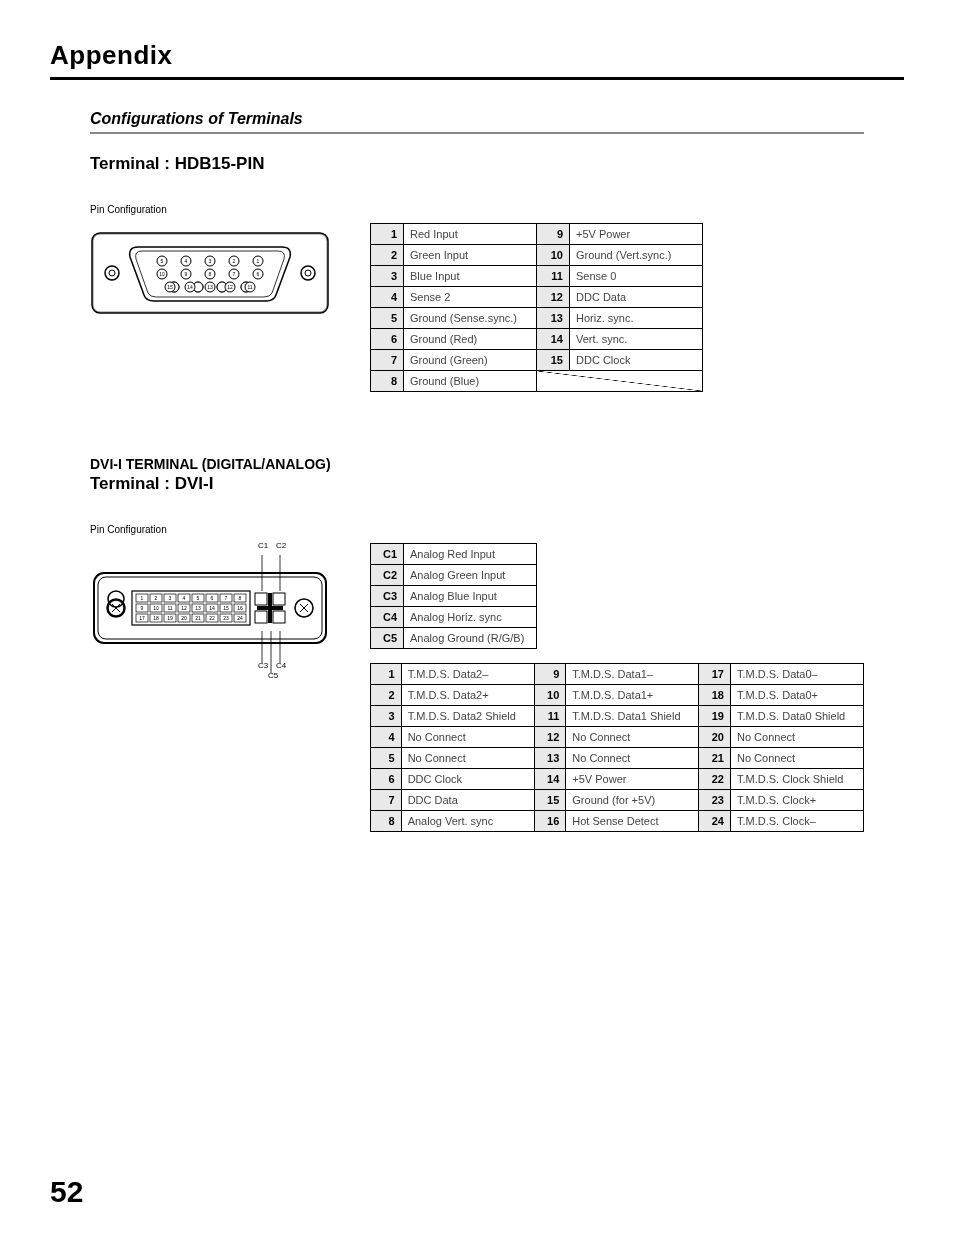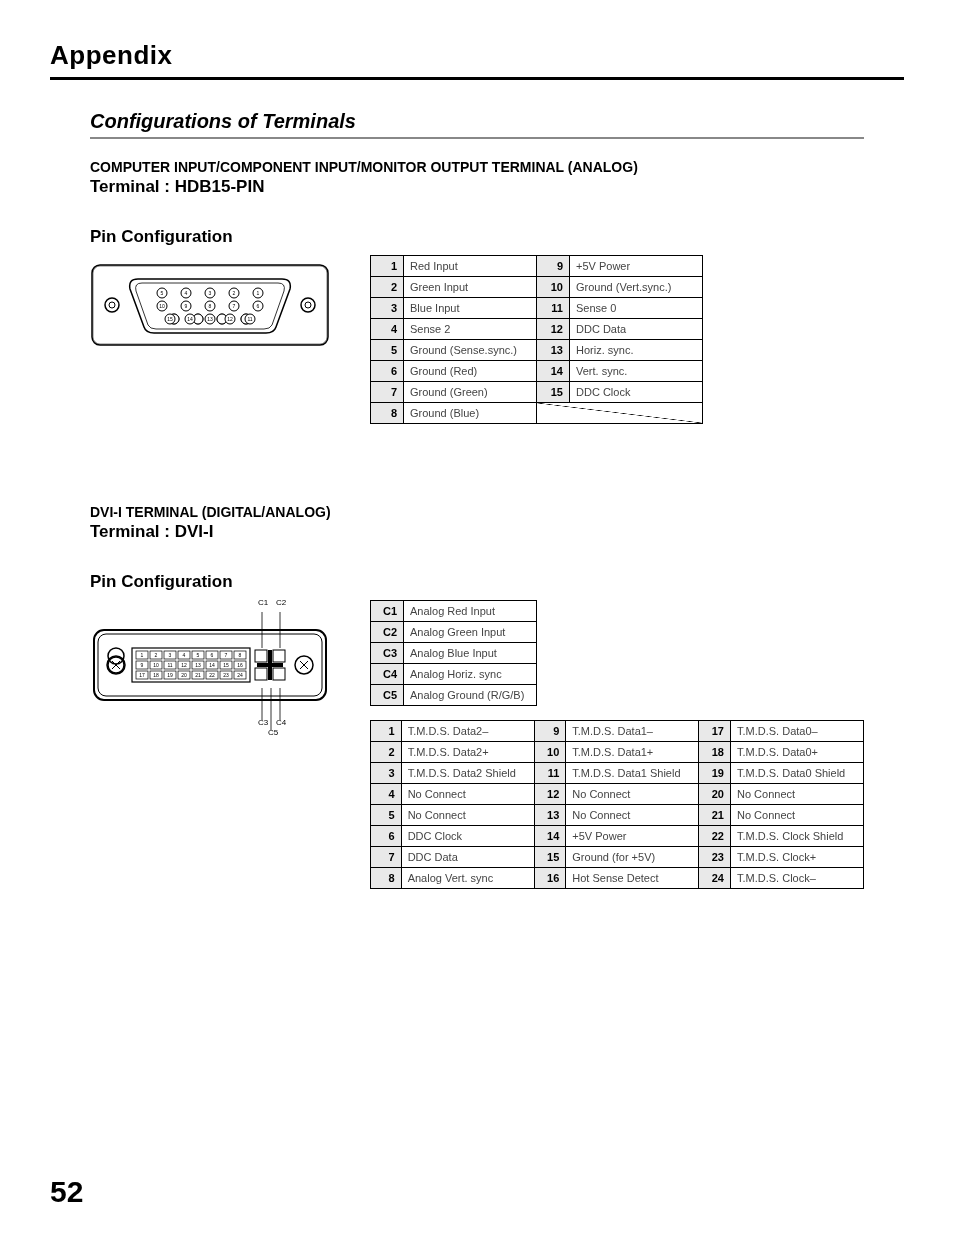--- a/index.html
+++ b/index.html
@@ -26,41 +26,41 @@
     border: none;
     border-top: 3px solid #000;
     margin: 0 0 30px 0;
   }
   .content {
     padding: 0 40px;
   }
   .section-title {
     font-style: italic;
     font-weight: 700;
-    font-size: 20px;
+    font-size: 16px;
     margin: 0 0 4px 0;
   }
   .section-rule {
     border: none;
     border-top: 2px solid #888;
     margin: 0 0 20px 0;
   }
   .sub-title {
     font-size: 14px;
     font-weight: 700;
     margin: 0;
   }
   .sub-sub {
     font-size: 17px;
     font-weight: 700;
     margin: 2px 0 0 0;
   }
   .label {
-    font-size: 17px;
-    font-weight: 700;
+    font-size: 10px;
+    font-weight: 400;
     margin: 30px 0 8px 0;
   }
   .row {
     display: flex;
     align-items: flex-start;
     gap: 40px;
   }
   .diagram-hdb15 svg {
     width: 240px;
     height: auto;
@@ -122,21 +122,20 @@
 <body>
 
 <div class="page">
   <div class="chapter">Appendix</div>
   <hr class="chapter-rule">
 
   <div class="content">
     <div class="section-title">Configurations of Terminals</div>
     <hr class="section-rule">
 
-    <p class="sub-title">COMPUTER INPUT/COMPONENT INPUT/MONITOR OUTPUT TERMINAL (ANALOG)</p>
     <p class="sub-sub">Terminal : HDB15-PIN</p>
     <p class="label">Pin Configuration</p>
 
     <div class="row">
       <div class="diagram-hdb15">
         <svg viewBox="0 0 240 100">
           <rect x="2" y="10" width="236" height="80" rx="8" fill="none" stroke="#000" stroke-width="1.5"></rect>
           <rect x="3" y="11" width="234" height="78" rx="7" fill="none" stroke="#000" stroke-width="0.5"></rect>
 
           <circle cx="22" cy="50" r="7" fill="none" stroke="#000" stroke-width="1.5"></circle>
@@ -252,21 +251,21 @@
           <tr>
             <td class="numcell">8</td>
             <td class="desc">Ground (Blue)</td>
             <td class="empty" colspan="2"></td>
           </tr>
         </tbody>
           </table>
       </div>
     </div>
 
-    <p class="sub-title" style="margin-top:80px">DVI-I TERMINAL (DIGITAL/ANALOG)</p>
+    <p class="sub-title" style="margin-top:64px">DVI-I TERMINAL (DIGITAL/ANALOG)</p>
     <p class="sub-sub">Terminal : DVI-I</p>
     <p class="label">Pin Configuration</p>
 
     <div class="row">
       <div class="diagram-dvi">
         <span class="dvi-cap" style="left:168px; top:-2px;">C1</span>
         <span class="dvi-cap" style="left:186px; top:-2px;">C2</span>
         <span class="dvi-cap" style="left:168px; top:118px;">C3</span>
         <span class="dvi-cap" style="left:186px; top:118px;">C4</span>
         <span class="dvi-cap" style="left:178px; top:128px;">C5</span>

